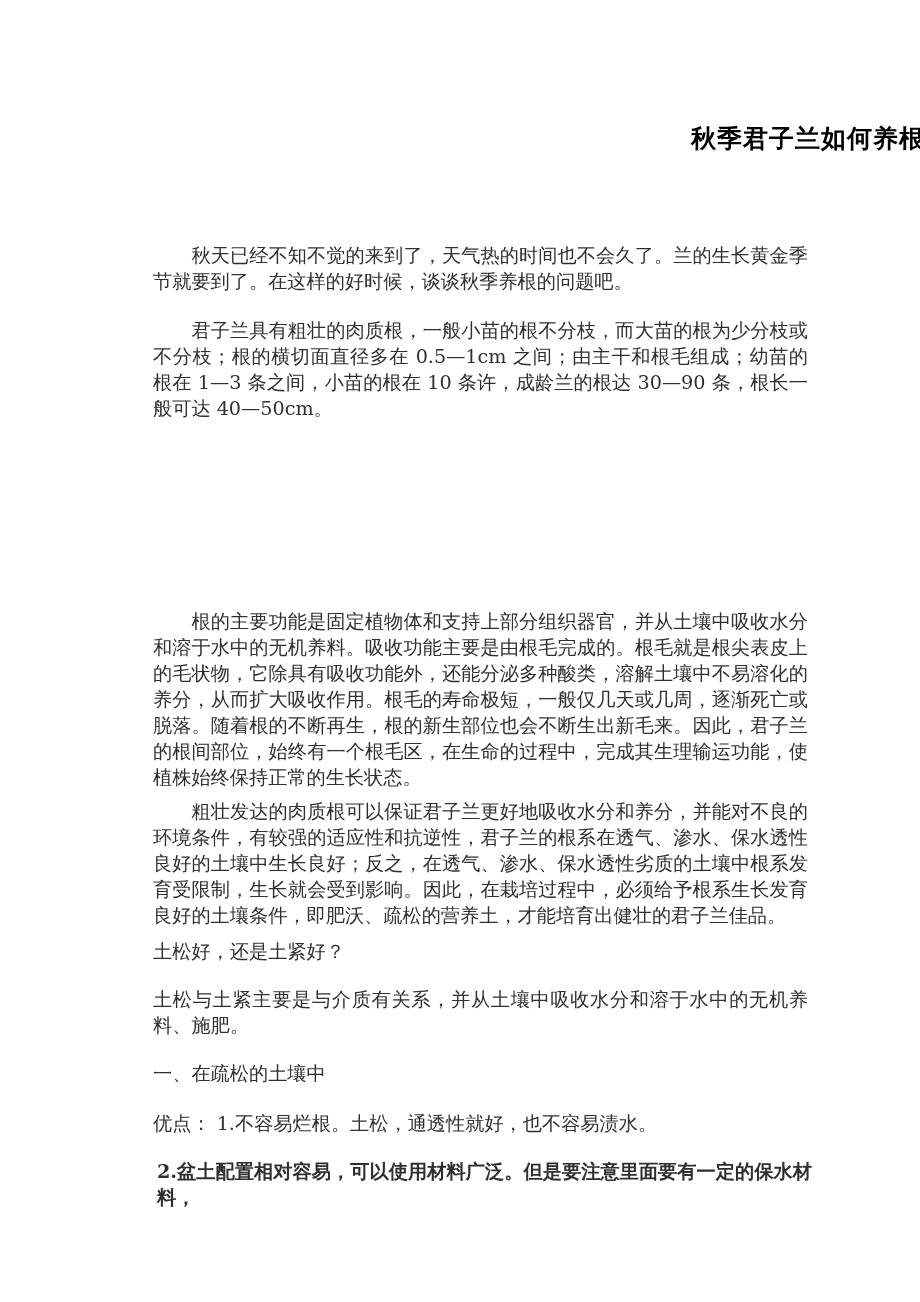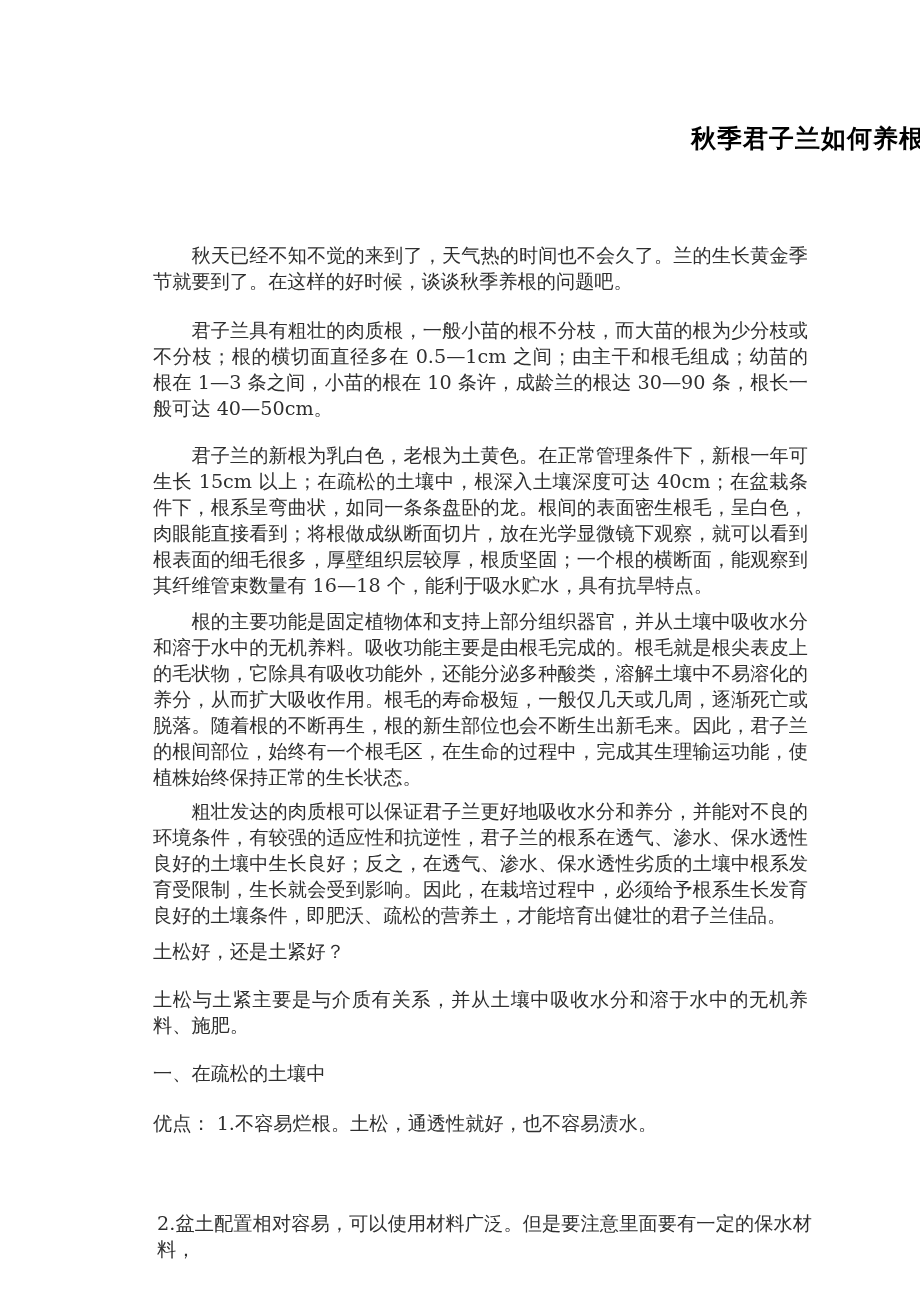--- a/index.html
+++ b/index.html
@@ -53,31 +53,30 @@
     }
     .p1 { top: 228px; }
     .p2 { top: 303px; }
     .p3 { top: 428px; }
     .p4 { top: 594px; }
     .p5 { top: 784px; }
     .p6 { top: 924px; }
     .p7 { top: 972px; }
     .p8 { top: 1046px; }
     .p9 { top: 1096px; }
-    .p10 { top: 1196px; left: 142px; }
+    .p10 { top: 1144px; left: 142px; font-weight: bold; }
   </style>
 </head>
 <body>
 
 <div class="page">
   <h1 class="title">秋季君子兰如何养根</h1>
 
   <p class="para indent p1">秋天已经不知不觉的来到了，天气热的时间也不会久了。兰的生长黄金季节就要到了。在这样的好时候，谈谈秋季养根的问题吧。</p>
   <p class="para indent p2">君子兰具有粗壮的肉质根，一般小苗的根不分枝，而大苗的根为少分枝或不分枝；根的横切面直径多在 0.5—1cm 之间；由主干和根毛组成；幼苗的根在 1—3 条之间，小苗的根在 10 条许，成龄兰的根达 30—90 条，根长一般可达 40—50cm。</p>
-  <p class="para indent p3">君子兰的新根为乳白色，老根为土黄色。在正常管理条件下，新根一年可生长 15cm 以上；在疏松的土壤中，根深入土壤深度可达 40cm；在盆栽条件下，根系呈弯曲状，如同一条条盘卧的龙。根间的表面密生根毛，呈白色，肉眼能直接看到；将根做成纵断面切片，放在光学显微镜下观察，就可以看到根表面的细毛很多，厚壁组织层较厚，根质坚固；一个根的横断面，能观察到其纤维管束数量有 16—18 个，能利于吸水贮水，具有抗旱特点。</p>
   <p class="para indent p4">根的主要功能是固定植物体和支持上部分组织器官，并从土壤中吸收水分和溶于水中的无机养料。吸收功能主要是由根毛完成的。根毛就是根尖表皮上的毛状物，它除具有吸收功能外，还能分泌多种酸类，溶解土壤中不易溶化的养分，从而扩大吸收作用。根毛的寿命极短，一般仅几天或几周，逐渐死亡或脱落。随着根的不断再生，根的新生部位也会不断生出新毛来。因此，君子兰的根间部位，始终有一个根毛区，在生命的过程中，完成其生理输运功能，使植株始终保持正常的生长状态。</p>
   <p class="para p6">土松好，还是土紧好？</p>
 
   <p class="para indent p5">粗壮发达的肉质根可以保证君子兰更好地吸收水分和养分，并能对不良的环境条件，有较强的适应性和抗逆性，君子兰的根系在透气、渗水、保水透性良好的土壤中生长良好；反之，在透气、渗水、保水透性劣质的土壤中根系发育受限制，生长就会受到影响。因此，在栽培过程中，必须给予根系生长发育良好的土壤条件，即肥沃、疏松的营养土，才能培育出健壮的君子兰佳品。</p>
   <p class="para p7">土松与土紧主要是与介质有关系，并从土壤中吸收水分和溶于水中的无机养料、施肥。</p>
   <p class="para p8">一、在疏松的土壤中</p>
   <p class="para p9">优点： 1.不容易烂根。土松，通透性就好，也不容易渍水。</p>
   <p class="para p10">2.盆土配置相对容易，可以使用材料广泛。但是要注意里面要有一定的保水材料，</p>
 </div>
 

